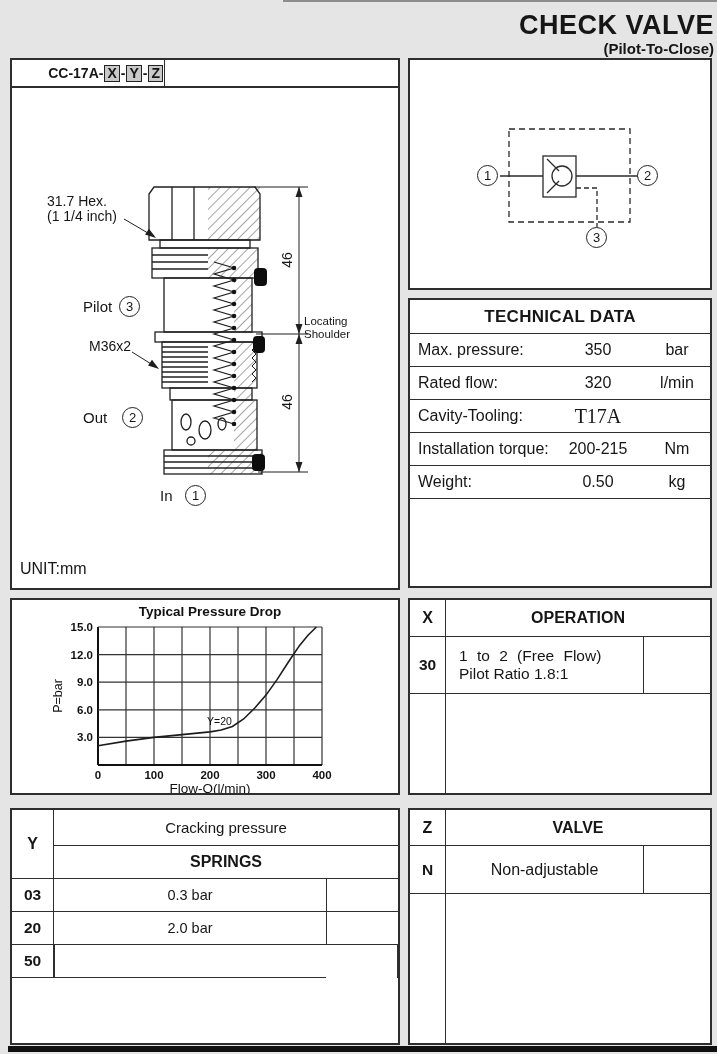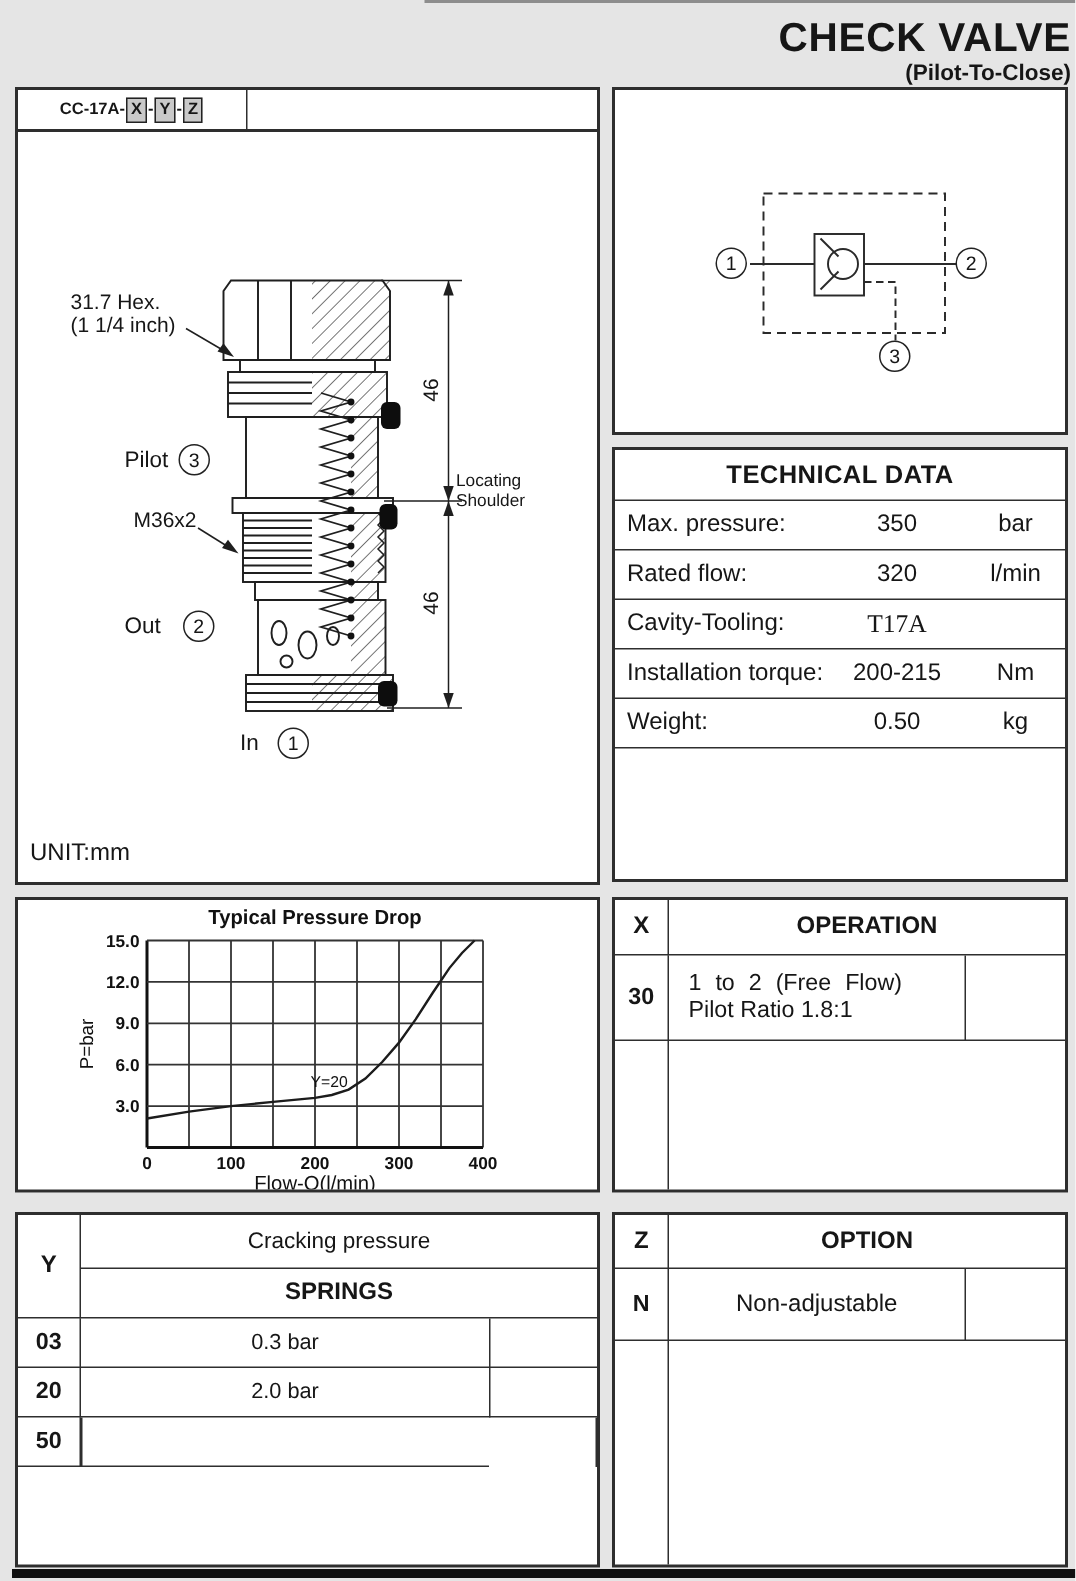--- a/index.html
+++ b/index.html
@@ -7,21 +7,21 @@
         font-family:"Liberation Sans",sans-serif;color:#161616;overflow:hidden;}
   .box{position:absolute;border:2px solid #2e2e2e;background:#fff;box-sizing:border-box;}
   
   #top-line{position:absolute;left:283px;top:0;width:434px;height:2px;background:#8d8d8d;}
   #main-title{position:absolute;right:3px;top:10px;font-size:27px;font-weight:800;letter-spacing:.5px;}
   #sub-title{position:absolute;right:3px;top:40px;font-size:15px;font-weight:700;}
   
   #ordering{left:10px;top:58px;width:390px;height:30px;display:grid;grid-template-columns:153px 150px 1fr;}
   #ordering .cell{display:flex;align-items:center;box-sizing:border-box;}
   #ordering .c1{padding-left:9px;font-size:16px;border-right:1.6px solid #2e2e2e;}
-  #ordering .c2{justify-content:center;font-size:11px;font-weight:700;border-right:1.6px solid #2e2e2e;}
+  #ordering .c2{justify-content:flex-end;font-size:14px;font-weight:700;border-right:1.6px solid #2e2e2e;}
   .codebox{display:inline-block;background:#c9c9c9;border:1.6px solid #222;padding:0 2px;margin:0 1px;
            font-weight:700;line-height:15px;}
   
   #drawing-box{left:10px;top:86px;width:390px;height:504px;}
   .dlabel{position:absolute;font-size:14px;white-space:nowrap;}
   .dlabel15{position:absolute;font-size:15px;white-space:nowrap;}
   .port{position:absolute;width:21px;height:21px;border:1.5px solid #222;border-radius:50%;
         text-align:center;line-height:20px;font-size:13px;background:#fff;box-sizing:border-box;}
   .rot{transform:rotate(-90deg);transform-origin:center;}
   .small-note{position:absolute;font-size:11.5px;white-space:nowrap;}
@@ -29,21 +29,21 @@
   
   #schematic-box{left:408px;top:58px;width:304px;height:232px;}
   
   #tech-box{left:408px;top:298px;width:304px;height:290px;}
   #tech-title{height:33px;border-bottom:1.8px solid #2e2e2e;display:flex;align-items:center;
               justify-content:center;font-size:17px;font-weight:700;letter-spacing:.3px;}
   .tech-row{height:32px;border-bottom:1.6px solid #2e2e2e;display:flex;align-items:center;font-size:16px;}
   .tech-row .lab{flex:1;padding-left:8px;}
   .tech-row .val{width:92px;text-align:center;}
   .tech-row .unit{width:66px;text-align:center;}
-  .serif{font-family:"Liberation Serif",serif;font-size:17px;}
+  .serif{font-family:"Liberation Serif",serif;font-size:20px;}
   
   #chart-box{left:10px;top:598px;width:390px;height:197px;}
   #chart-svg{display:block;}
   
   .codegrid{display:grid;box-sizing:border-box;}
   .cg-cell{box-sizing:border-box;display:flex;align-items:center;justify-content:center;}
   .bb{border-bottom:1.8px solid #2e2e2e;} .br{border-right:1.8px solid #2e2e2e;}
   .bl{border-left:1.8px solid #2e2e2e;}
   .hdr{font-weight:700;font-size:16px;}
   #operation-box{left:408px;top:598px;width:304px;height:197px;
@@ -297,21 +297,21 @@
     <div class="cg-cell bb valcell">2.0 bar</div>
     <div class="cg-cell bb bl"></div>
     <div class="cg-cell br bb codecell">50</div>
     <div class="cg-cell bb bl"></div>
     <div class="cg-cell br"></div>
     <div class="cg-cell" style="grid-column:2/4;"></div>
   </div>
 
   <div id="option-box" class="box codegrid">
     <div class="cg-cell br bb hdr">Z</div>
-    <div class="cg-cell bb hdr" style="grid-column:2/4;">OPTION</div>
+    <div class="cg-cell bb hdr" style="grid-column:2/4;">VALVE</div>
     <div class="cg-cell br bb codecell">N</div>
     <div class="cg-cell bb br" style="font-size:16px;">Non-adjustable</div>
     <div class="cg-cell bb"></div>
     <div class="cg-cell br"></div>
     <div class="cg-cell" style="grid-column:2/4;"></div>
   </div>
 
   <div id="bottom-bar"></div>
 </div>
 

